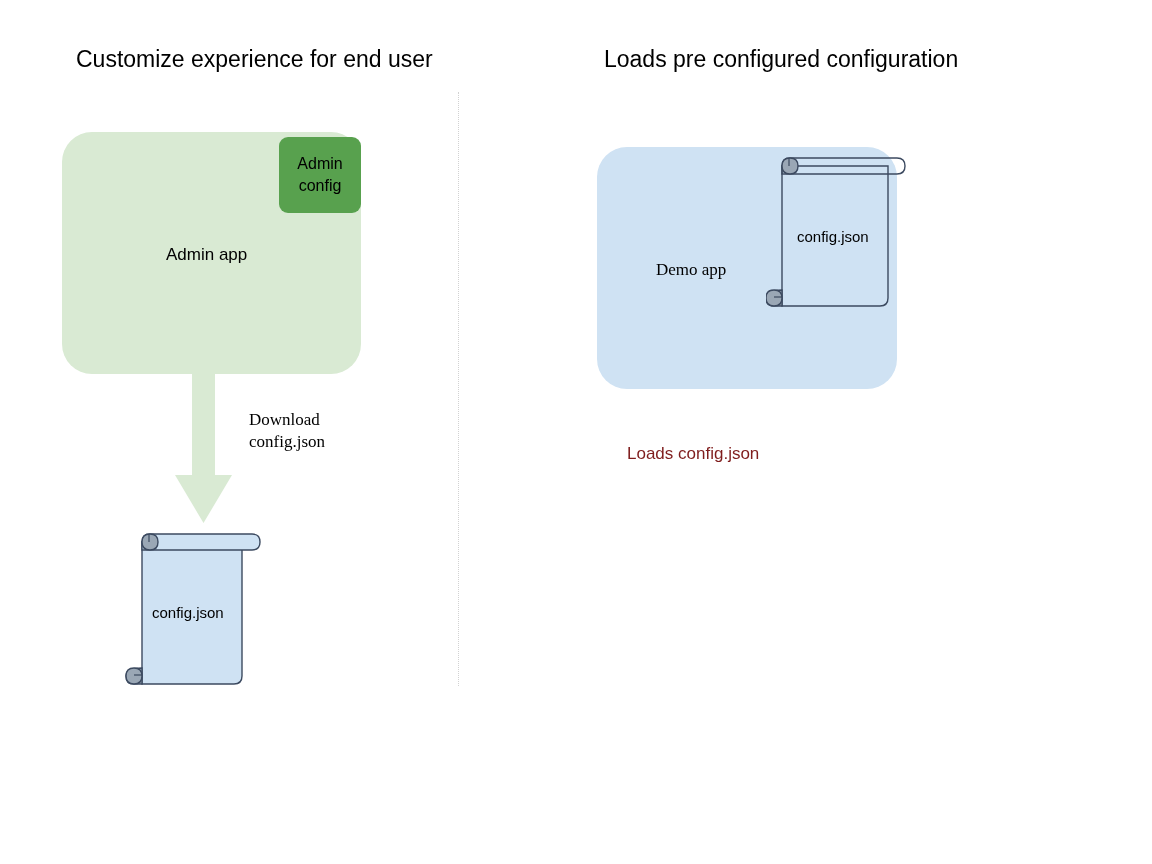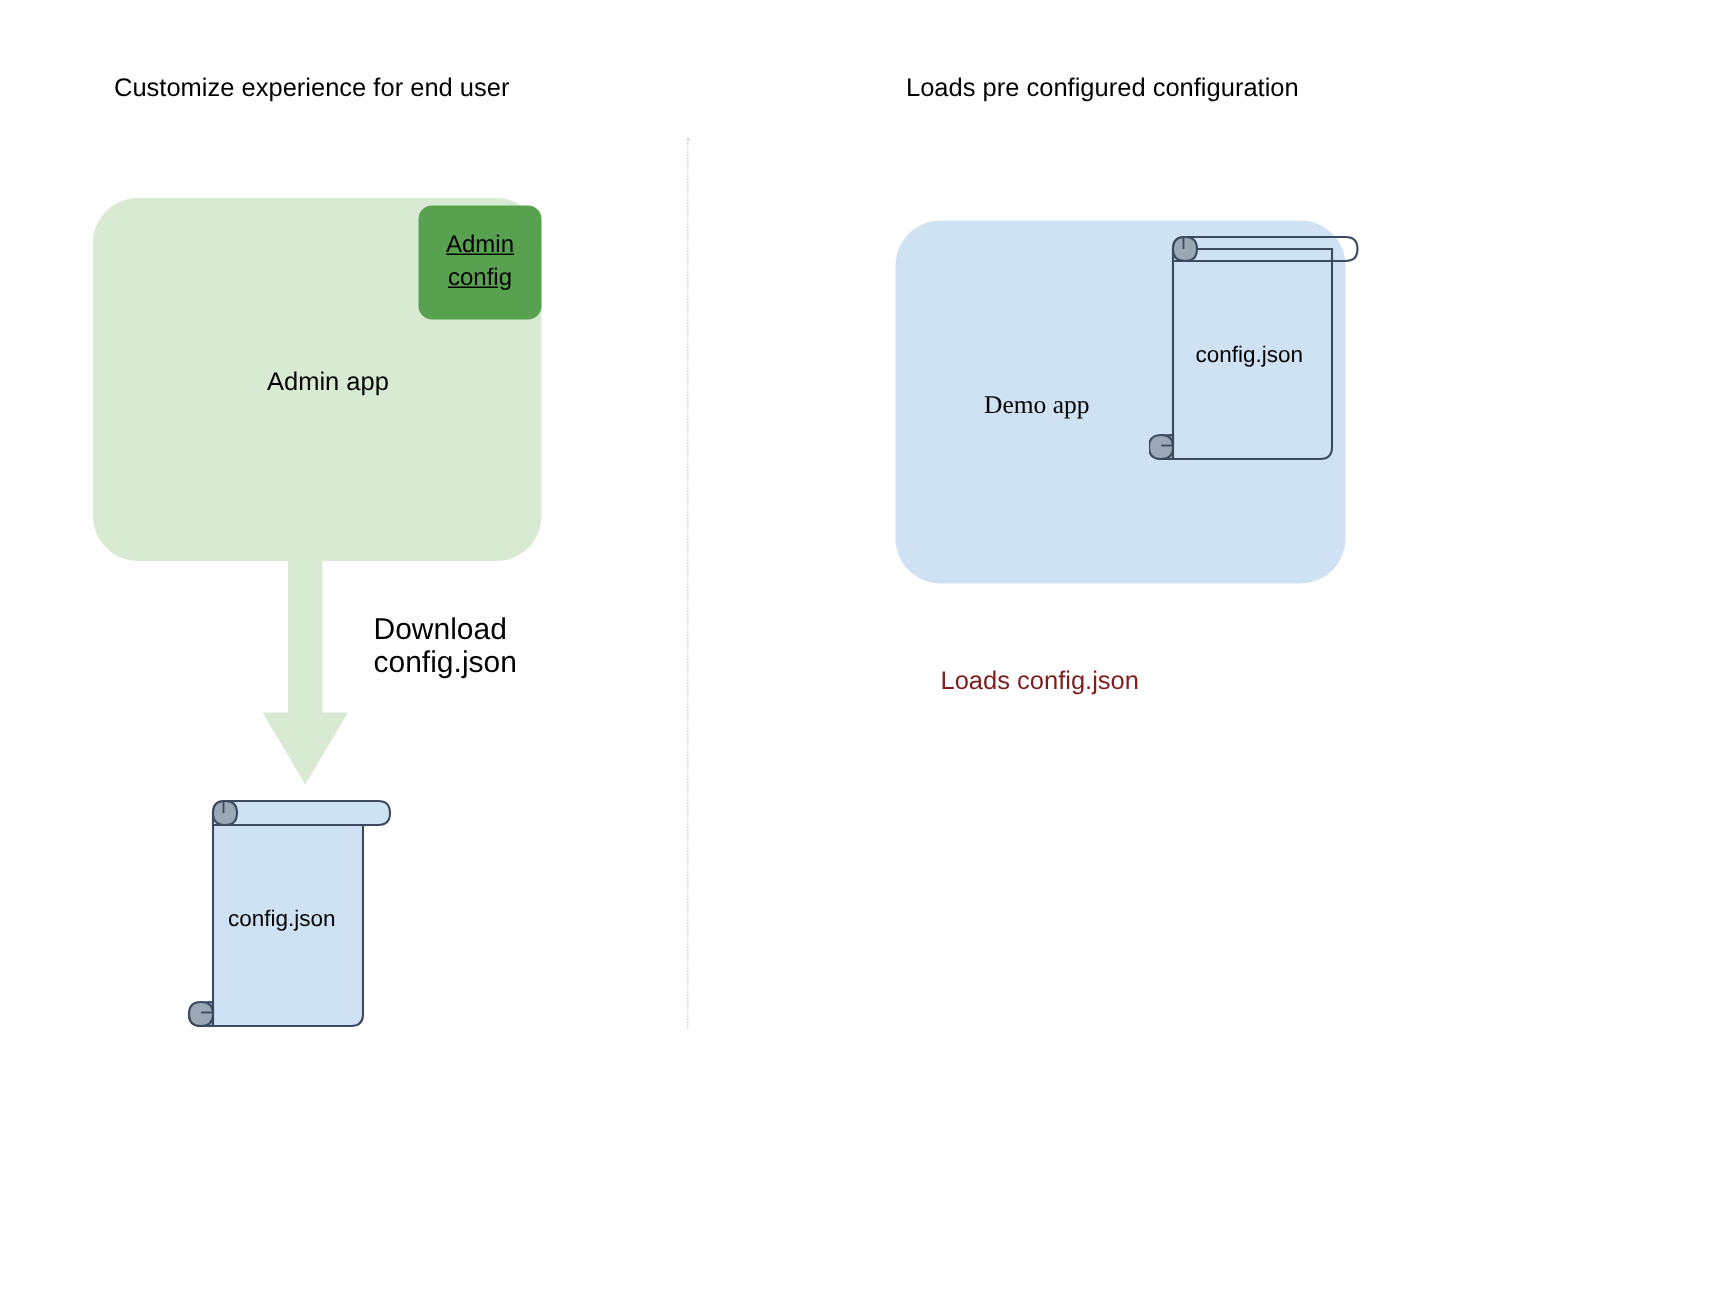--- a/index.html
+++ b/index.html
@@ -17,21 +17,21 @@
   }
 
   .canvas {
     position: absolute;
     inset: 0;
   }
 
   
   .section-title {
     position: absolute;
-    font-size: 17px;
+    font-size: 23px;
     line-height: 20px;
     color: #000000;
     white-space: nowrap;
   }
   #title-left  { left: 76px;  top: 49px; }
   #title-right { left: 604px; top: 49px; text-align: center; }
 
   
   .divider {
     position: absolute;
@@ -61,60 +61,60 @@
     height: 242px;
     background: #cfe2f3;
   }
   .app-label {
     position: absolute;
     font-size: 17px;
     line-height: 20px;
     white-space: nowrap;
     color: #000000;
   }
-  #admin-app-label { left: 178px; top: 245px; }
+  #admin-app-label { left: 166px; top: 245px; }
   #demo-app-label  { left: 656px; top: 260px; font-family: Liberation Serif, serif; }
 
   
   #admin-panel {
     position: absolute;
     left: 279px;
     top: 137px;
     width: 82px;
     height: 76px;
     background: #58a14e;
     border-radius: 9px;
     display: flex;
     align-items: center;
     justify-content: center;
-    text-decoration: underline;
   }
   #admin-panel .chip-label {
     font-size: 16px;
     line-height: 22px;
     text-align: center;
     color: #000000;
   }
 
   
   #download-arrow {
     position: absolute;
     left: 170px;
     top: 370px;
     width: 70px;
     height: 158px;
   }
   .arrow-caption {
     position: absolute;
     left: 249px;
     top: 409px;
-    font-size: 20px;
+    font-size: 17px;
     line-height: 22px;
     white-space: nowrap;
     color: #000000;
+    font-family: Liberation Serif, serif;
   }
 
   
   .scroll-doc {
     position: absolute;
   }
   #scroll-left  { left: 118px; top: 526px; width: 150px; height: 166px; }
   #scroll-right { left: 766px; top: 150px; width: 148px; height: 162px; }
 
   .scroll-label {

